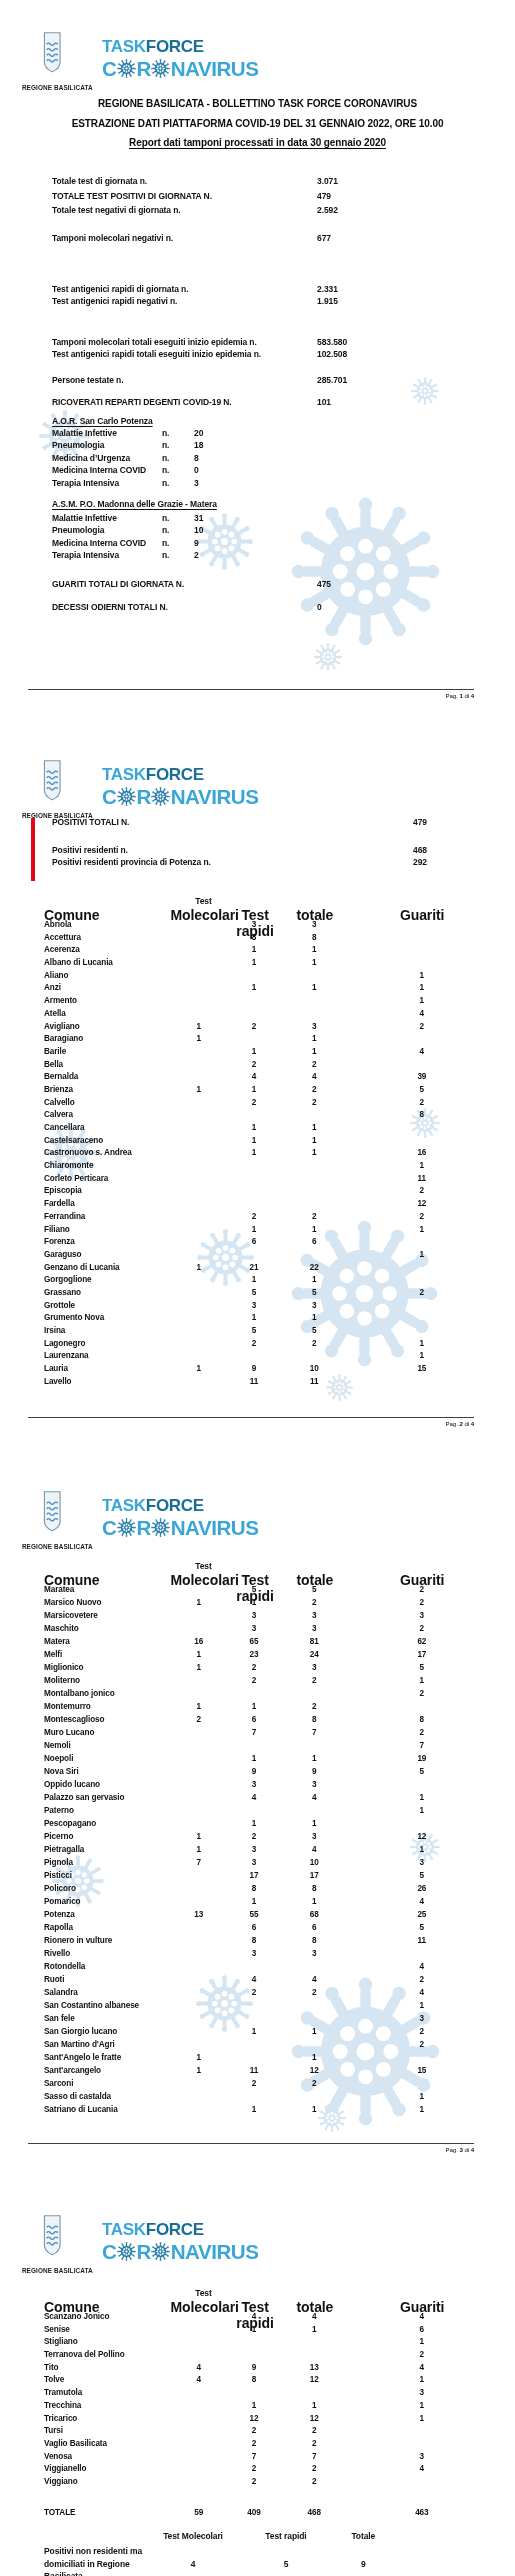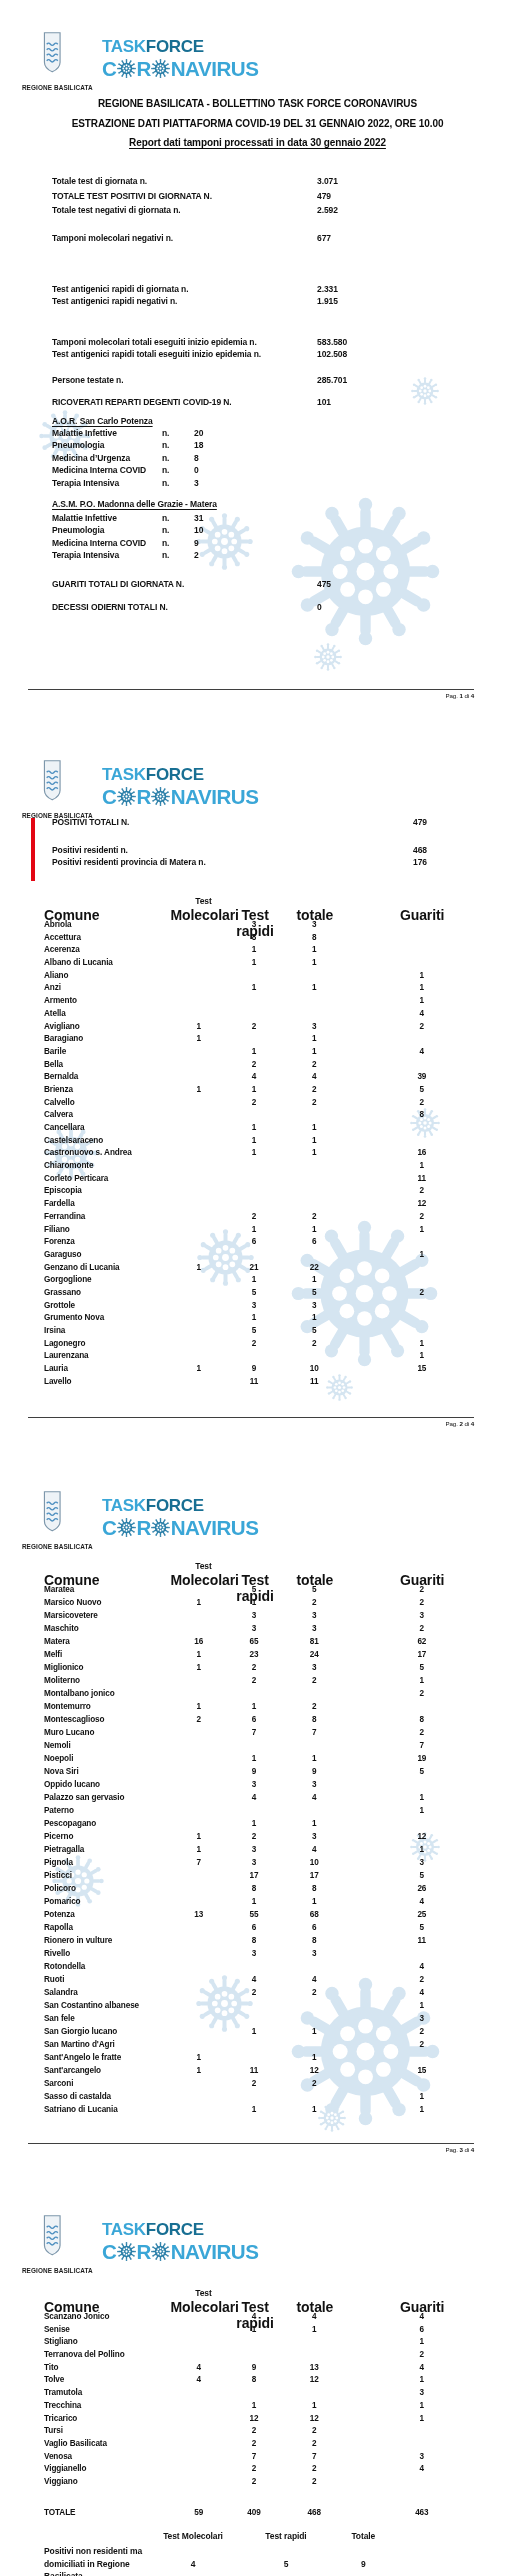--- a/index.html
+++ b/index.html
@@ -195,21 +195,21 @@
         <svg class="ovirus" viewBox="0 0 37 37" width="19" height="19">
           <use href="#sym-virus"></use>
         </svg>
         <span>NAVIRUS</span>
       </div>
   </div>
 </div>
 
 <div class="title z1" style="top:98px">REGIONE BASILICATA - BOLLETTINO TASK FORCE CORONAVIRUS</div>
 <div class="title z1" style="top:118px">ESTRAZIONE DATI PIATTAFORMA COVID-19 DEL 31 GENNAIO 2022, ORE 10.00</div>
-<div class="title u z1" style="top:137px">Report dati tamponi processati in data 30 gennaio 2022</div>
+<div class="title u z1" style="top:137px">Report dati tamponi processati in data 30 gennaio 2020</div>
 
 <div class="abs z1 fs g28 w515" style="left:52px;top:176px;width:438px">
     <div class="kv-row">
       <span class="kv-label">Totale test di giornata n.</span>
       <span class="kv-value">3.071</span>
     </div>
     <div class="kv-row">
       <span class="kv-label">TOTALE TEST POSITIVI DI GIORNATA N.</span>
       <span class="kv-value">479</span>
     </div>
@@ -349,22 +349,22 @@
 <div class="abs z1 kvline" style="left:52px;top:817px;width:438px">
   <span class="kv-label w700">POSITIVI TOTALI N.</span>
     <span class="kv-value">479</span>
 </div>
 <div class="abs z1 fs p2s" style="left:52px;top:845px;width:438px">
     <div class="kv-row">
       <span class="kv-label">Positivi residenti n.</span>
       <span class="kv-value">468</span>
     </div>
     <div class="kv-row">
-      <span class="kv-label">Positivi residenti provincia di Matera n.</span>
-      <span class="kv-value">176</span>
+      <span class="kv-label">Positivi residenti provincia di Potenza n.</span>
+      <span class="kv-value">292</span>
     </div>
   </div>
 
 <div class="abs z1 th-test" style="top:896px">Test</div>
 <div class="abs z1 th-row" style="top:907px">
   <span class="th-comune">Comune</span>
   <span class="th-mol">Molecolari</span>
   <span class="th-rap">Test rapidi</span>
   <span class="th-tot">totale</span>
   <span class="th-gua">Guariti</span>

